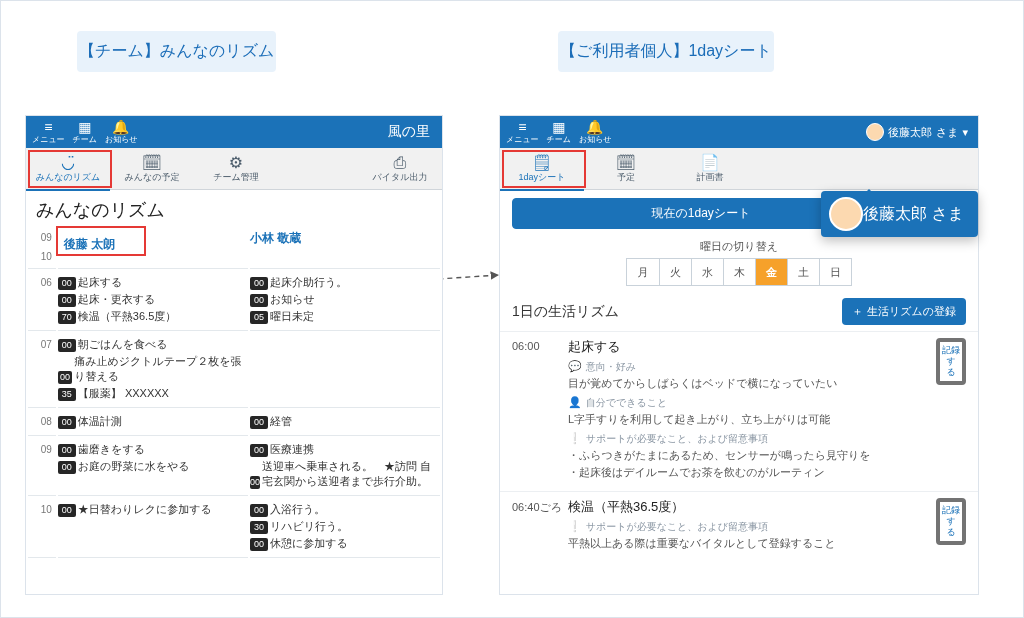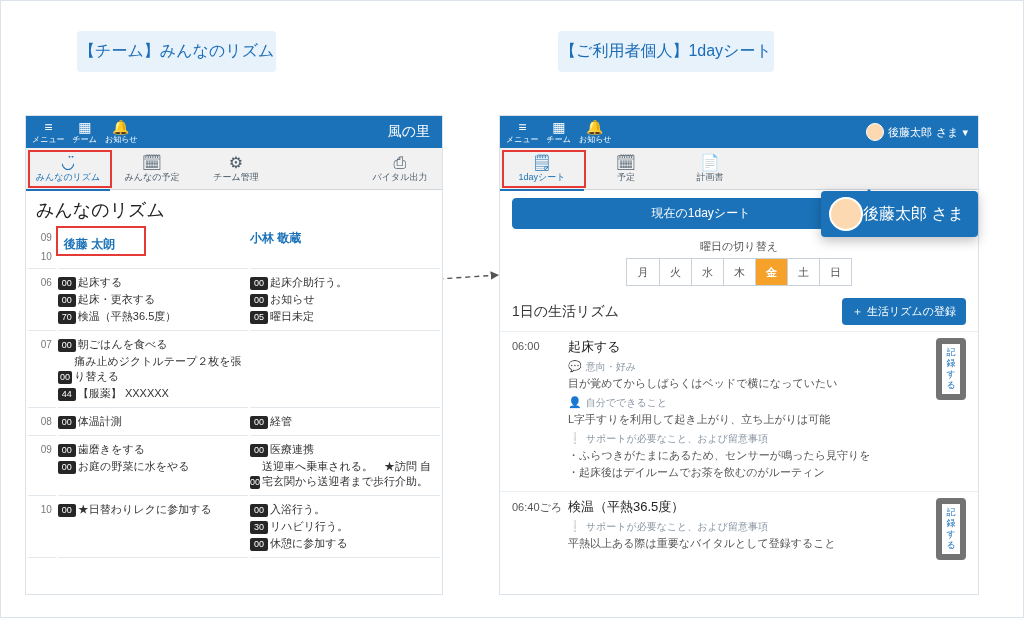--- a/index.html
+++ b/index.html
@@ -58,21 +58,21 @@
   .rhythm-head h3 { font-size:14px; font-weight:500; color:#333; }
   .btn-blue { background:#1b72b8; color:#fff; font-size:11px; padding:6px 10px; border-radius:4px; display:inline-flex; align-items:center; gap:4px; cursor:pointer; }
 
   .ev { display:flex; padding:6px 12px 10px; border-top:1px solid #eceff2;justify-content:flex-end; }
   .ev .t { width:56px; font-size:11px; color:#555; padding-top:2px; }
   .ev .body { flex:1; font-size:11px; color:#555; line-height:17px; }
   .ev .ttl { font-size:13px; color:#222; font-weight:500; margin-bottom:3px; }
   .ev .sub { display:flex; align-items:baseline; gap:4px; margin-top:2px; }
   .ev .subicon { color:#8a96a3; font-size:11px; }
   .ev .lbl2 { color:#8a96a3; font-size:10px; }
-  .recbtn { border:6px solid #737373; color:#1b72b8; border-radius:4px; width:30px; padding:3px 2px; font-size:9px; text-align:center; line-height:11px; cursor:pointer; align-self:flex-start; }
+  .recbtn { border:4px solid #737373; color:#1b72b8; border-radius:4px; width:30px; padding:3px 2px; font-size:9px; text-align:center; line-height:11px; cursor:pointer; align-self:flex-start; }
 
   
   .callout { position:absolute; background:#1b72b8; color:#fff; border-radius:4px; padding:6px 14px 6px 8px; display:flex; align-items:center; font-size:16px; box-shadow:0 4px 12px rgba(0,0,0,.25); }
   .callout .avatar { width:34px; height:34px; border-radius:50%; background:#fcd9b0; border:2px solid #fff; }
   .callout::before { content:""; position:absolute; top:-10px; left:40px; border:8px solid transparent; border-bottom-color:#1b72b8; }
 
   
   svg.arrow { position:absolute; overflow:visible; pointer-events:none; }
 </style>
 </head>
@@ -186,21 +186,21 @@
               <td class="col">
                 <div class="entry-line">
                   <span class="badge-min">00</span>
                   <span>朝ごはんを食べる</span>
                 </div>
                 <div class="entry-line">
                   <span class="badge-min">00</span>
                   <span>痛み止めジクトルテープ２枚を張り替える</span>
                 </div>
                 <div class="entry-line">
-                  <span class="badge-min">44</span>
+                  <span class="badge-min">35</span>
                   <span>【服薬】 XXXXXX</span>
                 </div>
               </td>
               <td class="col"></td>
             </tr>
             <tr>
               <td class="h">08</td>
               <td class="col">
                 <div class="entry-line">
                   <span class="badge-min">00</span>

